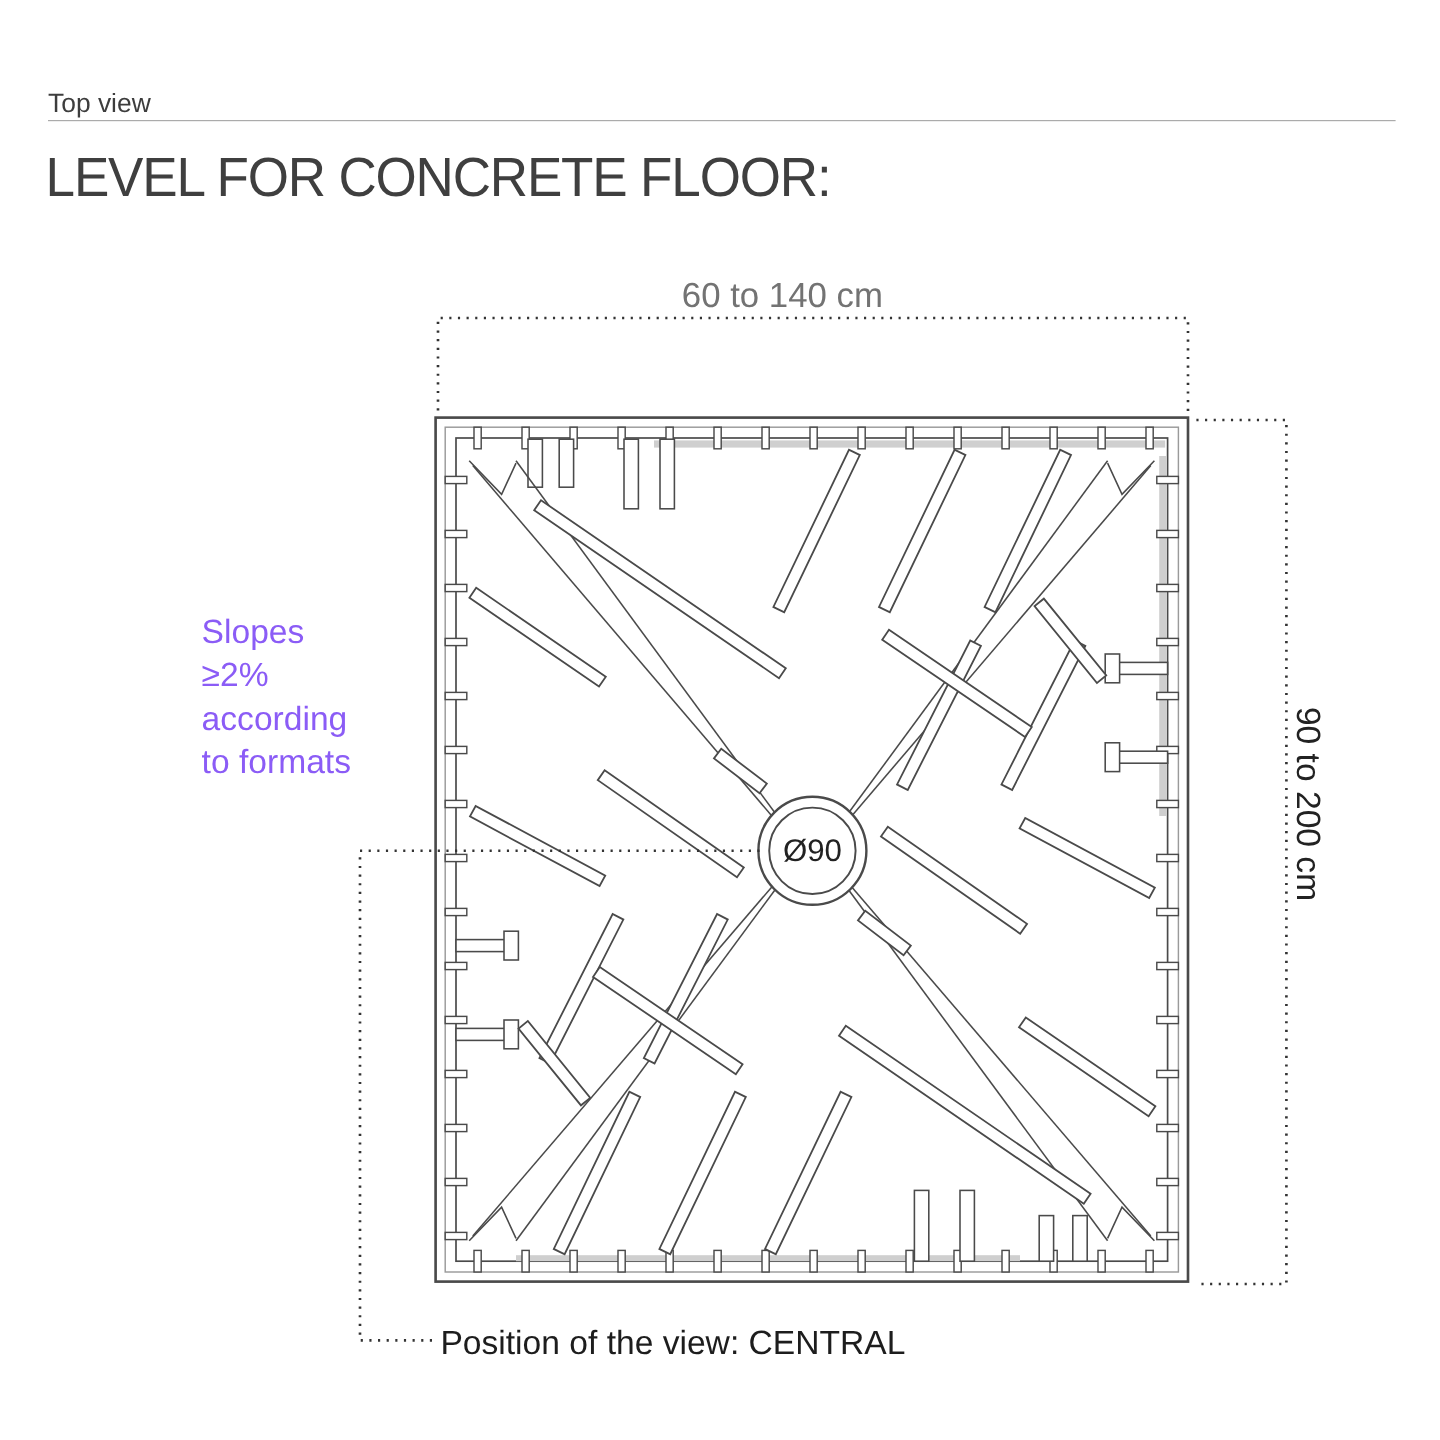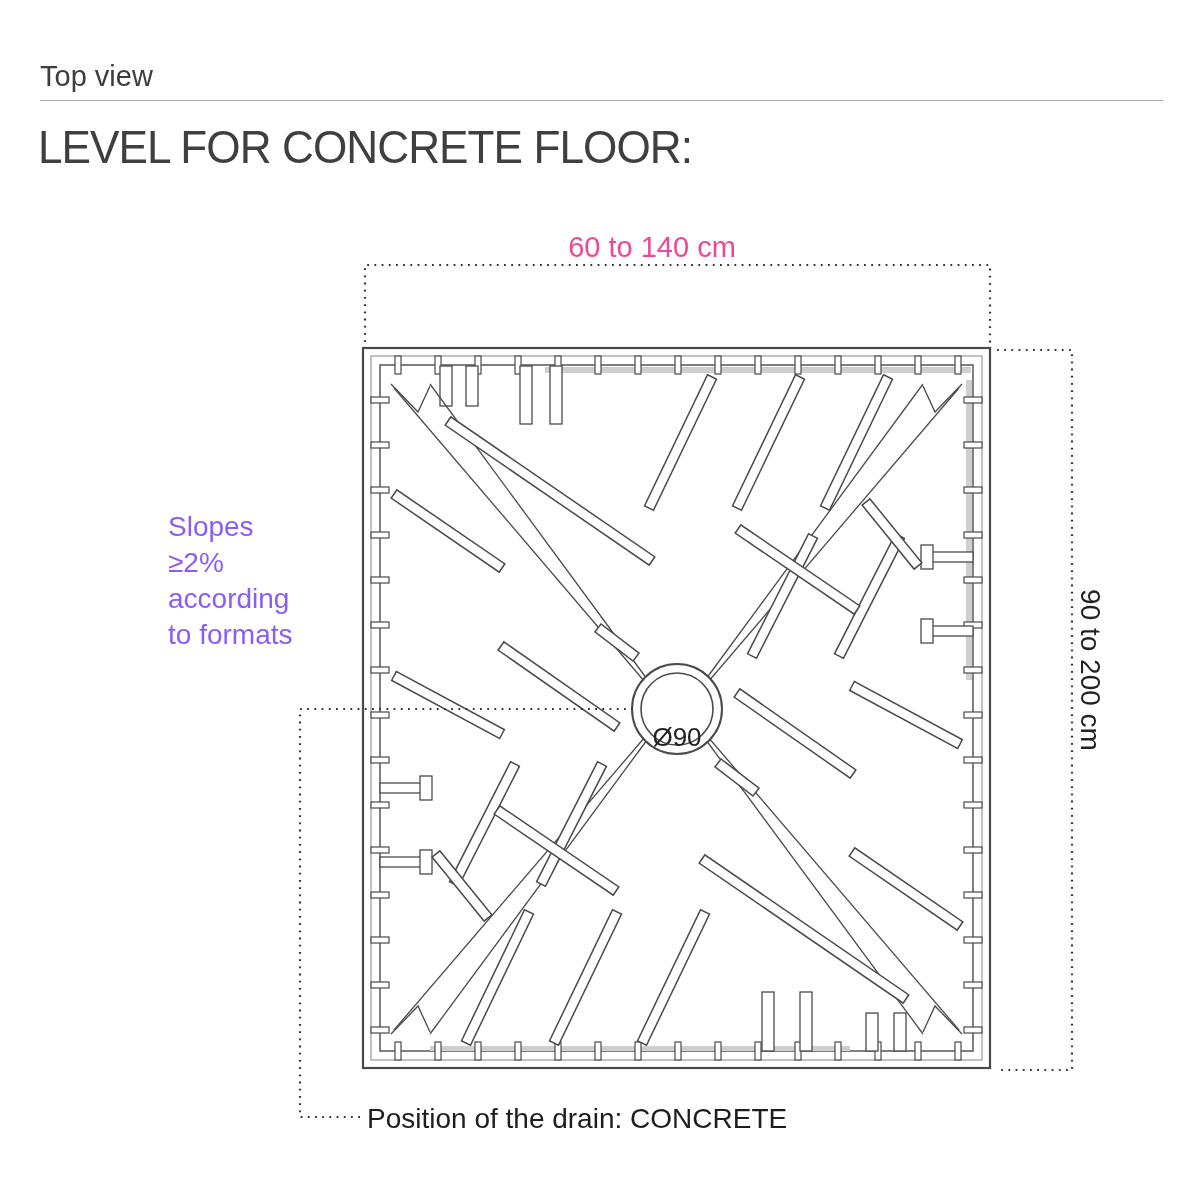--- a/index.html
+++ b/index.html
@@ -1,28 +1,28 @@
 <!DOCTYPE html>
 <html><head>
 <meta charset="utf-8">
 <style>
   html,body{margin:0;padding:0;}
   body{
     width:1200px;height:1200px;position:relative;background:#ffffff;
     font-family:"Liberation Sans","DejaVu Sans",sans-serif;overflow:hidden;
   }
   .abs{position:absolute;}
-  .view-label{left:40px;top:60px;font-size:29px;color:#3d3d3d;letter-spacing:0px;}
+  .view-label{left:40px;top:73px;font-size:22px;color:#3d3d3d;letter-spacing:0px;}
   .rule{left:40px;top:100px;width:1123px;height:1px;background:#ababab;}
   .page-title{left:38px;top:120px;font-size:46px;color:#3f3f3f;letter-spacing:-1px;transform:scaleX(0.96);transform-origin:left;}
-  .dim-top{left:652px;top:231px;transform:translateX(-50%);font-size:29px;color:#ec4899;}
+  .dim-top{left:652px;top:231px;transform:translateX(-50%);font-size:29px;color:#737373;}
   .dim-right{left:1090px;top:670px;transform:translate(-50%,-50%) rotate(90deg);font-size:28px;color:#222;white-space:nowrap;}
   .slopes-note{left:168px;top:509px;font-size:28px;line-height:36px;color:#8b5cf6;}
   .drain-note{left:367px;top:1103px;font-size:28px;color:#1d1d1d;white-space:nowrap;}
-  .drain-dia{left:677px;top:709px;transform:translate(-50%,-50%);font-size:26px;color:#222;margin-top:28px;}
+  .drain-dia{left:677px;top:709px;transform:translate(-50%,-50%);font-size:26px;color:#222;}
   svg{position:absolute;left:0;top:0;}
 </style>
 </head>
 <body>
 
 <div class="abs view-label">Top view</div>
 <div class="abs rule"></div>
 <div class="abs page-title">LEVEL FOR CONCRETE FLOOR:</div>
 
 <svg id="fig" width="1200" height="1200" viewBox="0 0 1200 1200">
@@ -152,14 +152,14 @@
   </svg>
 
 <div class="abs dim-top">60 to 140 cm</div>
 <div class="abs dim-right">90 to 200 cm</div>
 <div class="abs slopes-note">
   <div>Slopes</div>
   <div>≥2%</div>
   <div>according</div>
   <div>to formats</div>
 </div>
-<div class="abs drain-note">Position of the drain: CONCRETE</div>
+<div class="abs drain-note">Position of the view: CENTRAL</div>
 <div class="abs drain-dia">Ø90</div>
 
 </body></html>

